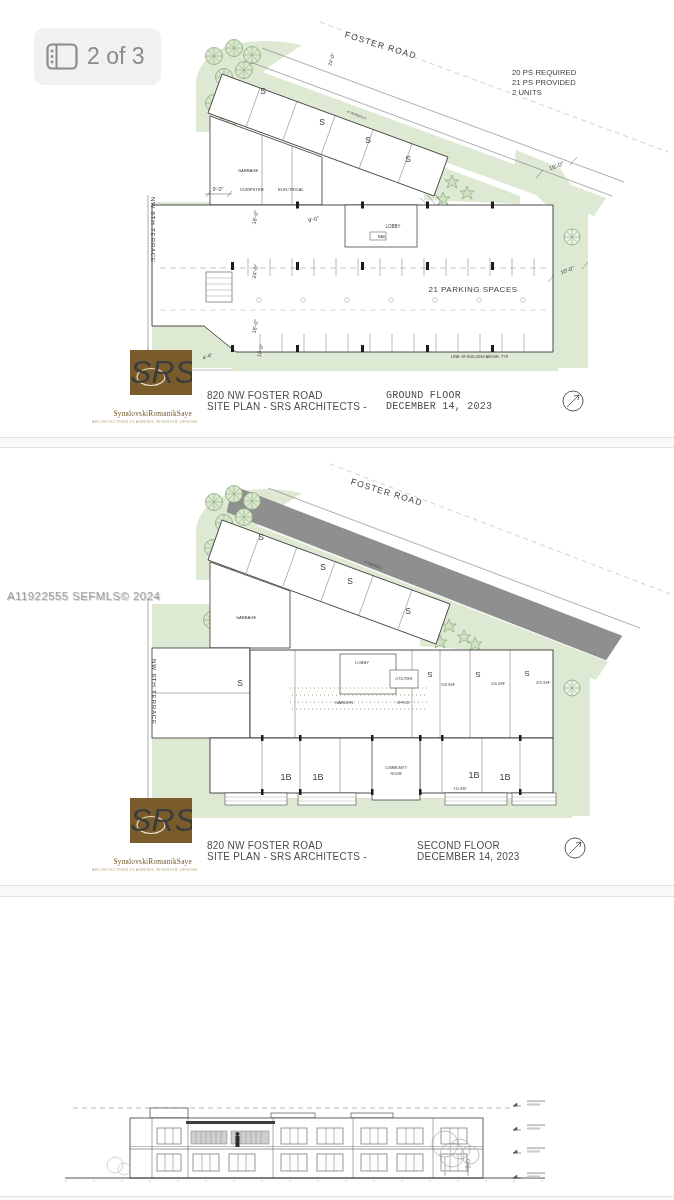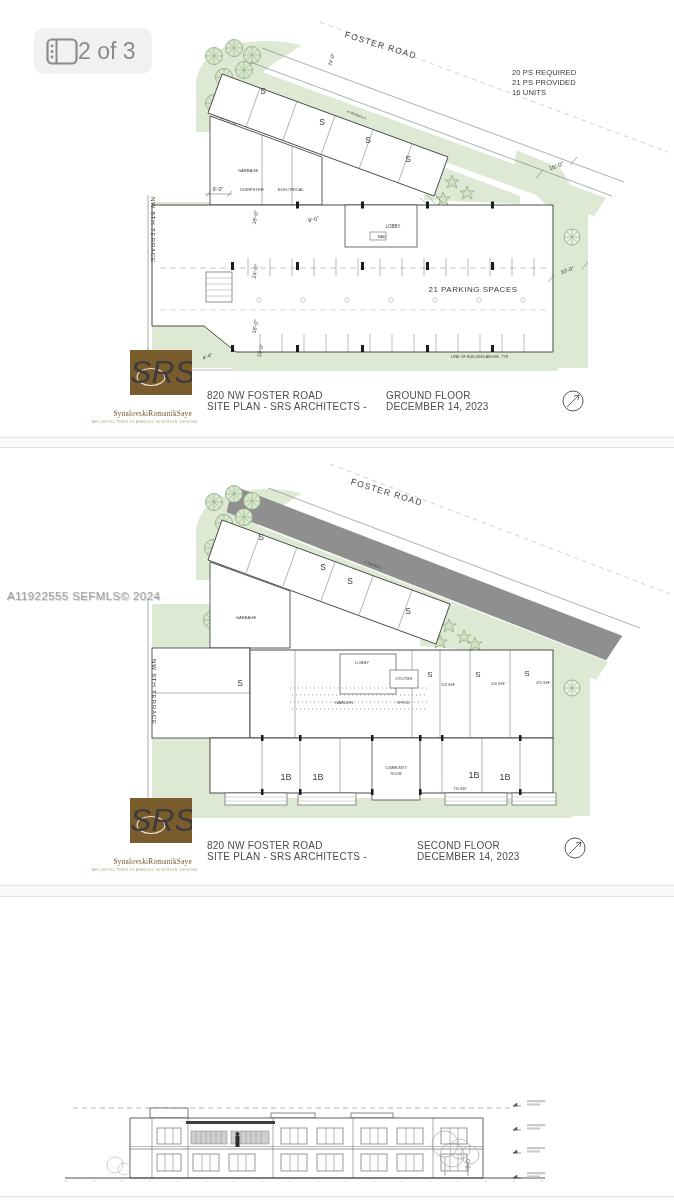--- a/index.html
+++ b/index.html
@@ -3,22 +3,22 @@
 <meta charset="utf-8">
 <style>
   html,body{margin:0;padding:0;background:#fff;}
   #page{position:relative;width:674px;height:1200px;background:#fff;overflow:hidden;
         font-family:"Liberation Sans",sans-serif;}
   .section{position:absolute;left:0;width:674px;background:#fff;}
   .divider{position:absolute;left:0;width:674px;background:#fafafa;
            border-top:1px solid #e1e1e1;border-bottom:1px solid #e1e1e1;box-sizing:border-box;}
   svg text{font-family:"Liberation Sans",sans-serif;fill:#3c3c3c;}
   
-  .badge{position:absolute;left:34px;top:28px;height:46px;background:#f1f1f2;border-radius:10px;
-         display:flex;align-items:center;padding:0 16px 0 12px;z-index:30;}
+  .badge{position:absolute;left:34px;top:28px;height:57px;background:#f1f1f2;border-radius:10px;
+         display:flex;align-items:center;gap:9px;padding:0 16px 0 12px;z-index:30;}
   .badge-label{font-size:23px;color:#8b8b8b;}
   
   .watermark{position:absolute;left:7px;top:590px;font-size:11.5px;color:#9d9d9d;
              letter-spacing:.4px;z-index:25;text-shadow:1px .5px .8px rgba(160,160,160,.55);text-align:right;}
   
   .pcalc{position:absolute;font-size:7.6px;color:#3a3a3a;line-height:10px;letter-spacing:.1px;}
   .pcalc-left{left:452px;top:28px;}
   .pcalc-right{left:512px;top:68px;}
   
   .caption{position:absolute;font-size:10px;color:#4d4d4d;line-height:11px;letter-spacing:.25px;white-space:nowrap;}
@@ -164,40 +164,40 @@
       <text x="262" y="351" font-size="5" text-anchor="middle" transform="rotate(-75 262 351)">10'-0"</text>
       <text x="208" y="358" font-size="5" text-anchor="middle" transform="rotate(-20 208 358)">4'-4"</text>
       <text x="557" y="168" font-size="6" text-anchor="middle" transform="rotate(-20 557 168)">16'-0"</text>
       <text x="568" y="272" font-size="5.5" text-anchor="middle" transform="rotate(-20 568 272)">10'-0"</text>
     </svg>
 
     
     <div class="pcalc pcalc-right">
       <div>20 PS REQUIRED</div>
       <div>21 PS PROVIDED</div>
-      <div>16 UNITS</div>
+      <div>2 UNITS</div>
     </div>
 
     
     <div class="srs">
       <svg width="62" height="45" viewBox="0 0 62 45">
         <rect width="62" height="45" fill="#7a5b2c"></rect>
         <ellipse cx="21" cy="27" rx="14" ry="8.5" fill="none" stroke="#f2e9d4" stroke-width="1.1"></ellipse>
         <text x="33" y="33" font-family="Liberation Serif, serif" font-style="italic" font-size="32" fill="#f2e9d4" text-anchor="middle">SRS</text>
       </svg>
       <div class="srs-firm">SynalovskiRomanikSaye</div>
       <div class="srs-tag">ARCHITECTURE PLANNING INTERIOR DESIGN</div>
     </div>
 
     
     <div class="caption" style="left:207px;top:390px;">
       <div>820 NW FOSTER ROAD</div>
       <div>SITE PLAN - SRS ARCHITECTS  -</div>
     </div>
-    <div class="caption" style="left:386px;top:390px;">
+    <div class="caption" style="left:386px;top:390px;font-family:Liberation Mono, monospace;">
       <div>GROUND FLOOR</div>
       <div>DECEMBER 14, 2023</div>
     </div>
   </div>
 
   <div class="divider" style="top:437px;height:11px;"></div>
 
   <div class="section" style="top:448px;height:437px;">
     <svg width="674" height="437" viewBox="0 0 674 437">
       <defs>

